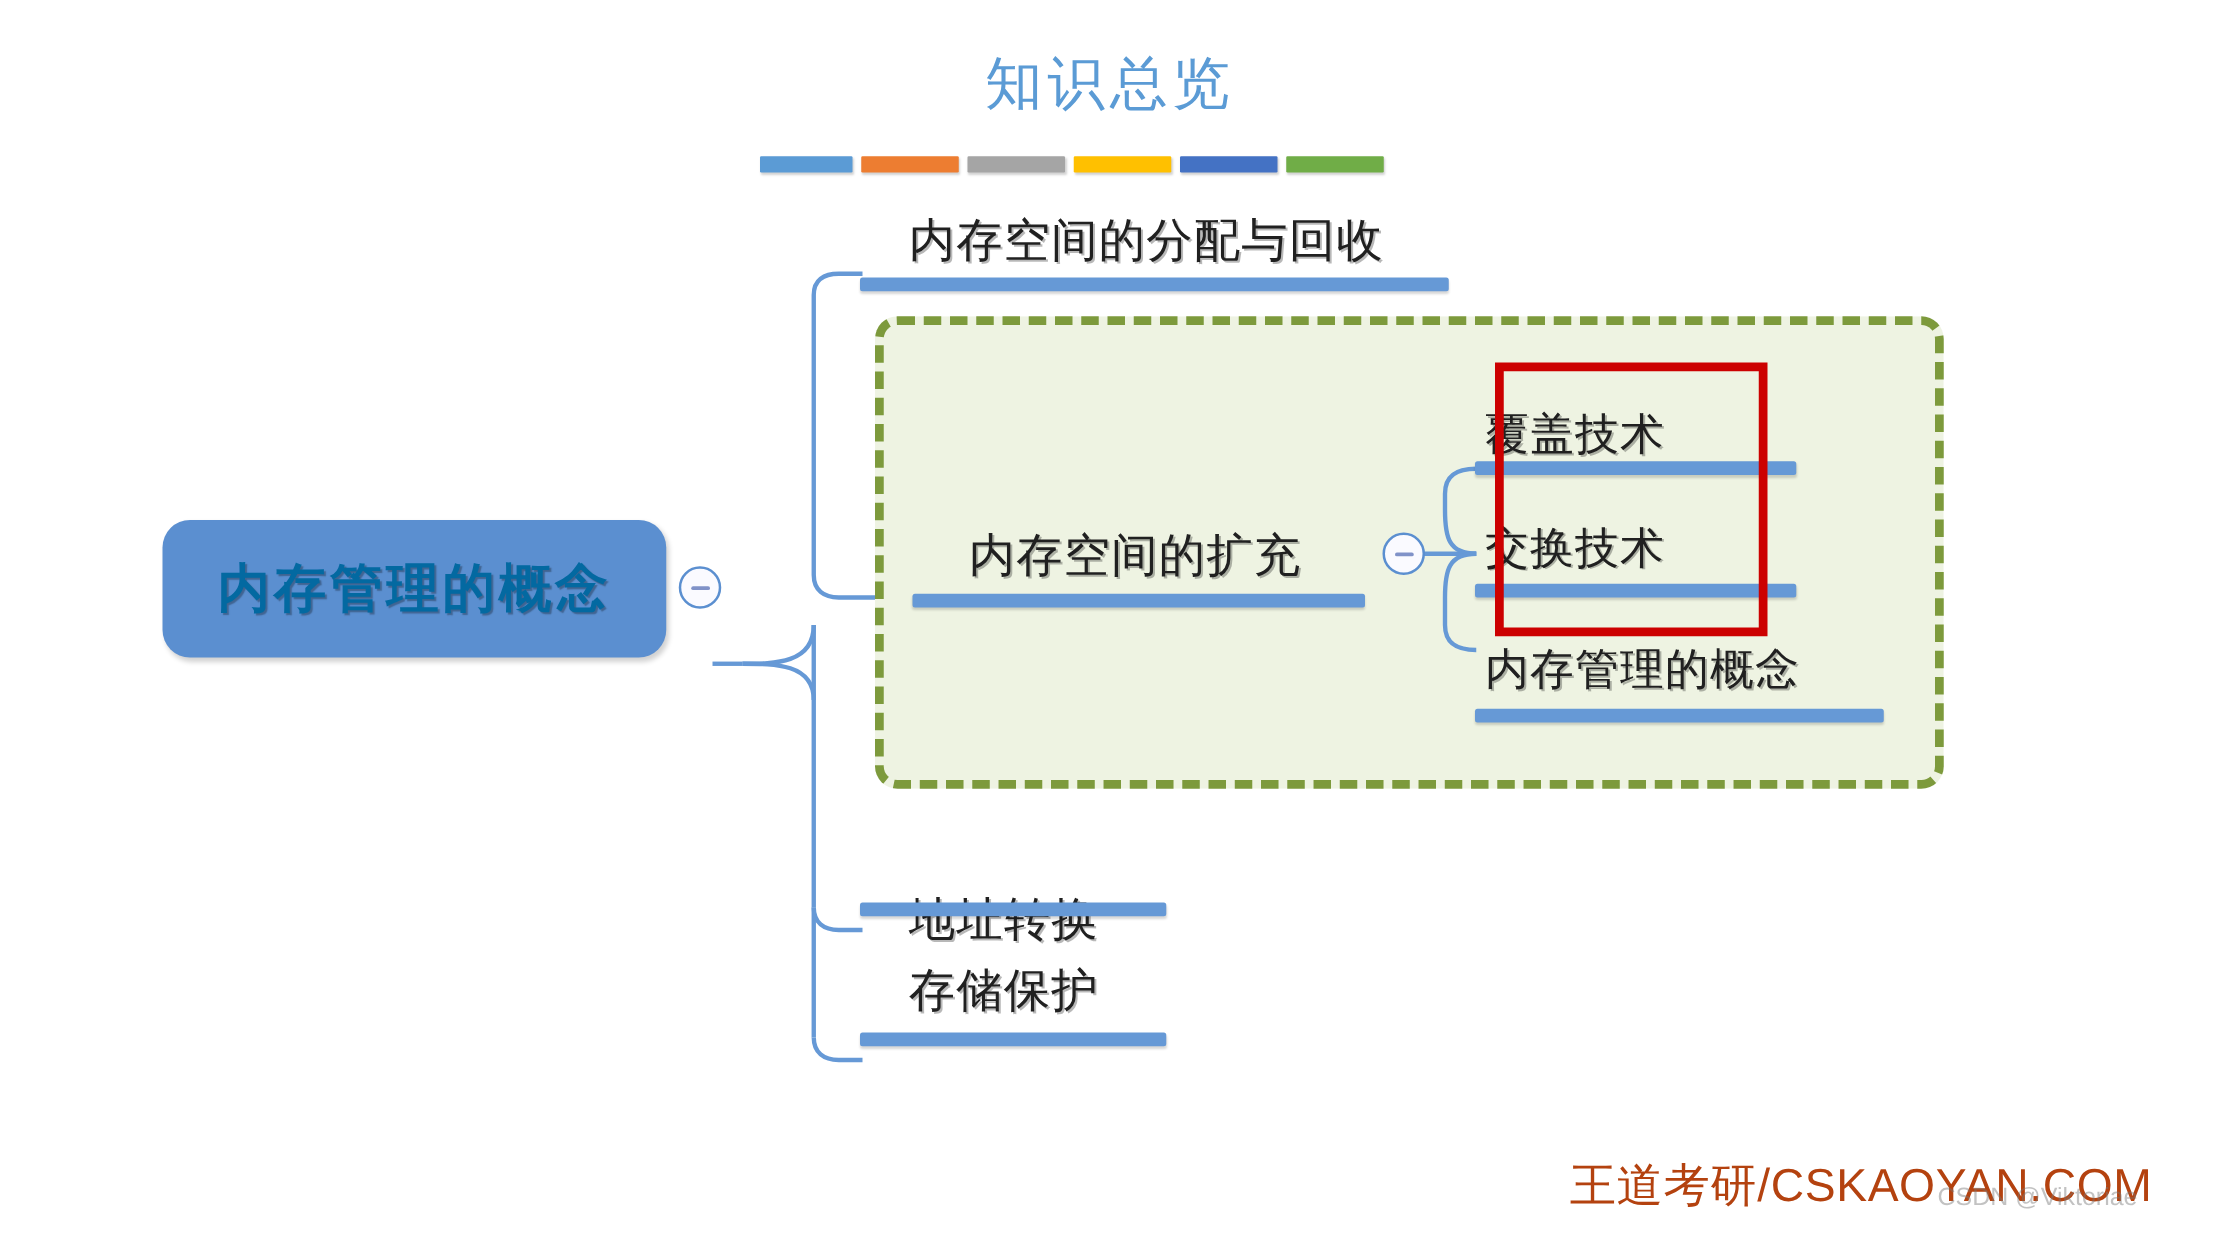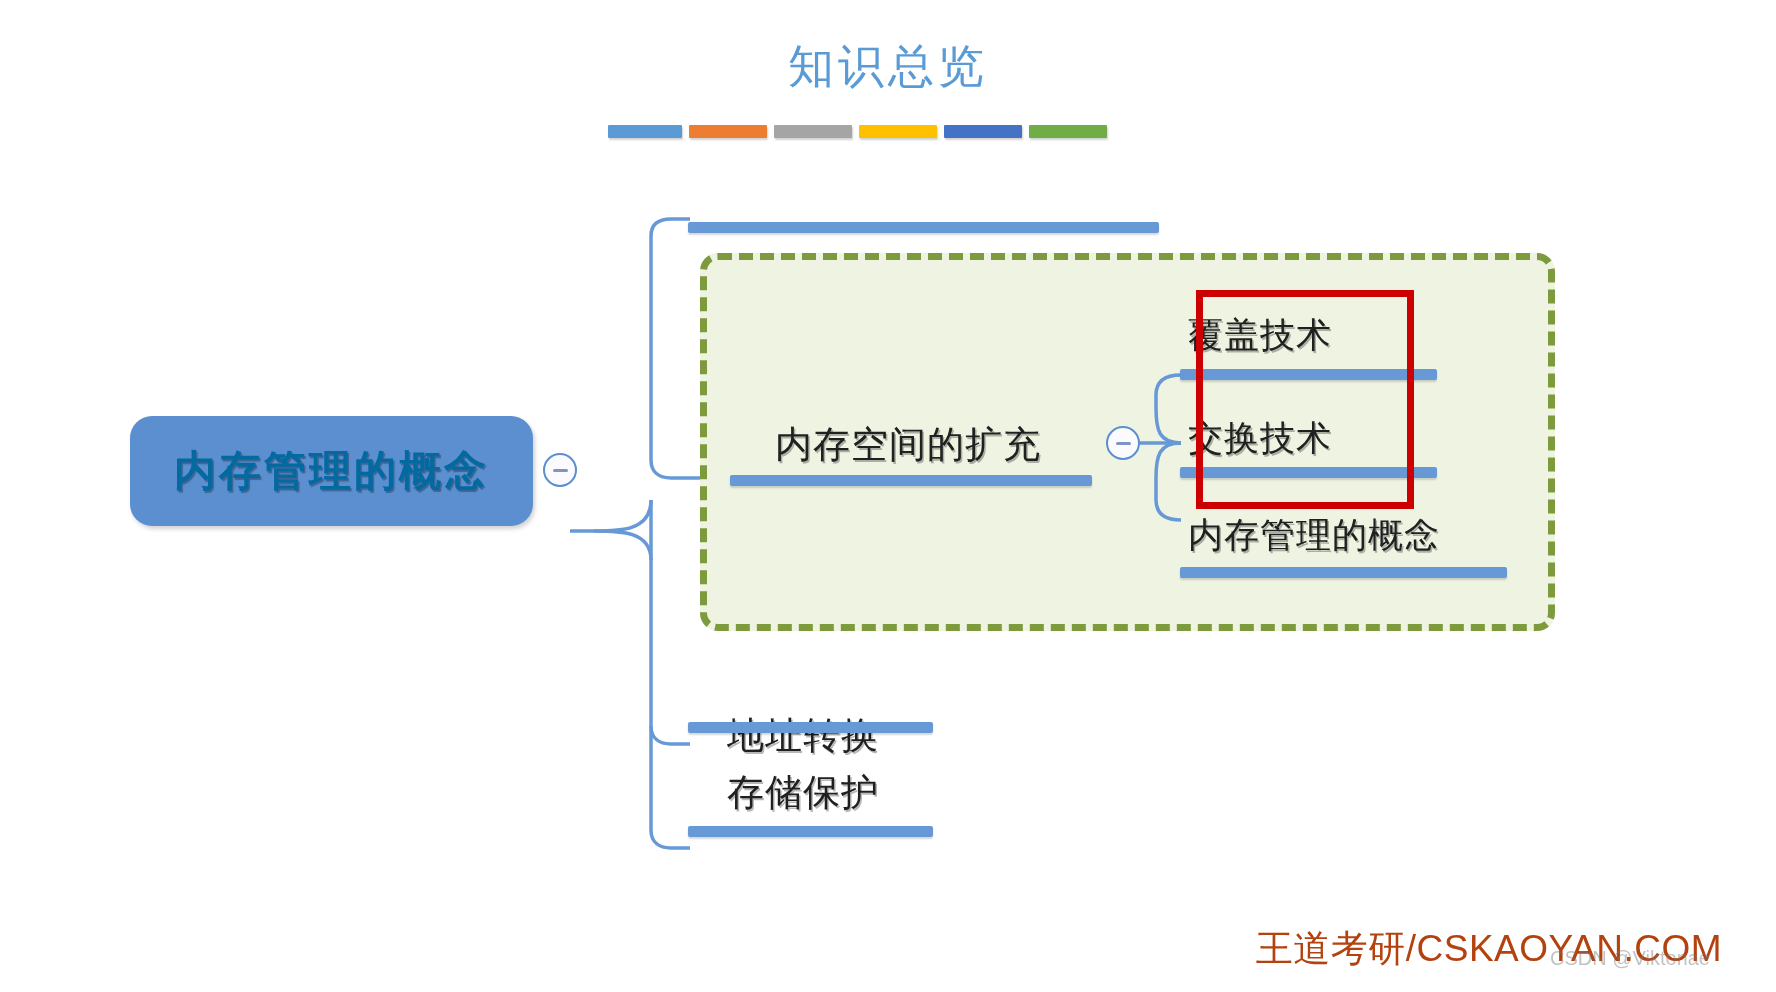--- a/index.html
+++ b/index.html
@@ -205,29 +205,30 @@
       <path d="M 1181 443 C 1159 443 1156 456 1156 478 L 1156 500 C 1156 515 1166 520 1181 520" stroke="#6699D6" stroke-width="3.5" fill="none"></path>
     </svg>
   </div>
 
   <div class="root-node"></div>
   <div class="root-label">内存管理的概念</div>
   <div class="toggle" style="left:543px; top:453px;">
     <div class="minus"></div>
   </div>
 
+  <div class="node lv1" style="left:727px; top:168px;">内存空间的分配与回收</div>
   <div class="ulbar" style="left:688px; top:222px; width:471px;"></div>
 
   <div class="node lv1" style="left:775px; top:420px;">内存空间的扩充</div>
   <div class="ulbar" style="left:730px; top:475px; width:362px;"></div>
   <div class="toggle" style="left:1106px; top:426px;">
     <div class="minus"></div>
   </div>
 
-  <div class="node lv2" style="left:1188px; top:312px;">覆盖技术</div>
+  <div class="node lv2" style="left:1188px; top:324px;">覆盖技术</div>
   <div class="ulbar" style="left:1180px; top:369px; width:257px;"></div>
 
   <div class="node lv2" style="left:1188px; top:415px;">交换技术</div>
   <div class="ulbar" style="left:1180px; top:467px; width:257px;"></div>
 
   <div class="node lv2" style="left:1188px; top:512px;">内存管理的概念</div>
   <div class="ulbar" style="left:1180px; top:567px; width:327px;"></div>
 
   <div class="red-box"></div>
 

